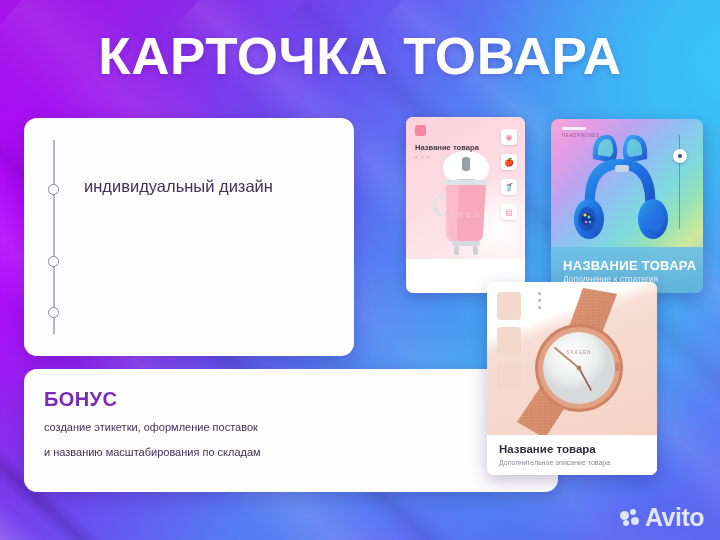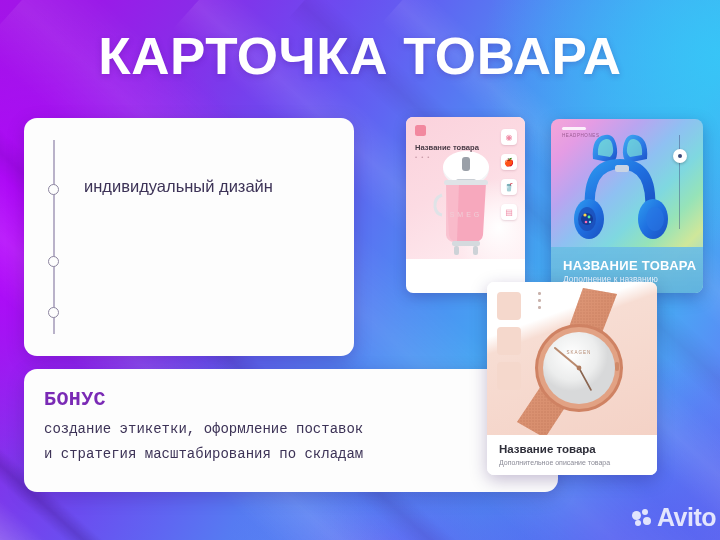--- a/index.html
+++ b/index.html
@@ -72,21 +72,21 @@
 
   
   .panel {
     position:absolute;
     background:#fdfdfd;
     border-radius:13px;
     box-shadow:0 5px 18px rgba(45,0,95,0.22);
     text-align:right;
   }
   #features-panel { left:24px; top:118px; width:330px; height:238px; }
-  #bonus-panel    { left:24px; top:369px; width:534px; height:123px;font-family:Liberation Mono, monospace; }
+  #bonus-panel    { left:24px; top:369px; width:534px; height:123px; }
 
   
   #timeline { position:absolute; left:29px; top:22px; bottom:22px; width:2px; }
   .tl-line {
     position:absolute; left:0; top:0; bottom:0; width:1.6px;
     background:#b9b2c9;
   }
   .tl-dot {
     position:absolute; left:-4.6px;
     width:11px; height:11px;
@@ -104,21 +104,21 @@
 
   
   #bonus-title {
     position:absolute; left:20px; top:19px;
     font-size:20px; font-weight:bold;
     color:#7a2ab5;
     letter-spacing:0.4px;
   }
   .bonus-line {
     position:absolute; left:20px;
-    font-size:14px;
+    font-size:11px;
     color:#3d3357;
     white-space:nowrap;
   }
 
   
   
   #card-juicer {
     position:absolute; left:406px; top:117px;
     width:119px; height:176px;
     background:#ffffff;
@@ -255,21 +255,21 @@
     position:absolute; left:12px; top:8px;
     font-size:11.5px; font-weight:bold; color:#2f2f3a;
   }
   #watch-sub {
     position:absolute; left:12px; top:24px;
     font-size:7px; color:#8a8a96;
   }
 
   
   #avito {
-    position:absolute; right:4px; bottom:10px;
+    position:absolute; right:16px; bottom:10px;
     display:flex; align-items:center; gap:5px;
     opacity:0.88;
     margin-top:8px;
   }
   #avito-dots { position:relative; width:20px; height:18px; }
   #avito-dots i {
     position:absolute; border-radius:50%; background:rgba(255,255,255,0.93); display:block;
   }
   #avito-dots i:nth-child(1){ left:0;   top:2px;  width:9px; height:9px; }
   #avito-dots i:nth-child(2){ left:10px;top:0;    width:6px; height:6px; }
@@ -310,21 +310,21 @@
     <div class="tl-dot" style="top:44px;"></div>
     <div class="tl-dot" style="top:116px;"></div>
     <div class="tl-dot" style="top:167px;"></div>
   </div>
   <div class="feat-item" style="top:59px;">индивидуальный дизайн</div>
 </div>
 
 <div class="panel" id="bonus-panel">
   <div id="bonus-title">БОНУС</div>
   <div class="bonus-line" style="top:52px;">создание этикетки, оформление поставок</div>
-  <div class="bonus-line" style="top:77px;">и стратегия масштабирования по складам</div>
+  <div class="bonus-line" style="top:77px;">и названию масштабирования по складам</div>
 </div>
 
 <div id="card-juicer">
   <div id="juicer-canvas">
     <svg viewBox="0 0 119 142" width="119" height="142" style="position:absolute;left:0;top:0;">
       <ellipse cx="60" cy="52" rx="23" ry="17" fill="#f3f4f6"></ellipse>
       <ellipse cx="60" cy="50" rx="23" ry="16" fill="#ffffff"></ellipse>
       <rect x="56" y="40" width="8" height="14" rx="3" fill="#9aa0a8"></rect>
       <rect x="50" y="62" width="20" height="6" rx="2" fill="#c9ced4"></rect>
       <path d="M40 66 h40 l-3 52 a8 8 0 0 1 -8 7 h-18 a8 8 0 0 1 -8 -7 z" fill="#f7a8bd"></path>
@@ -388,21 +388,21 @@
     <circle cx="35" cy="97" r="1.3" fill="#ff6ab0"></circle>
     <circle cx="39" cy="97" r="1.2" fill="#62d8ff"></circle>
     <ellipse cx="104" cy="94" rx="9" ry="12" fill="#2a76e4" opacity="0.55"></ellipse>
   </svg>
 
   <div id="hp-slider-line"></div>
   <div id="hp-knob"></div>
 
   <div id="hp-banner">
     <div id="hp-title">НАЗВАНИЕ ТОВАРА</div>
-    <div id="hp-sub">Дополнение к названию</div>
+    <div id="hp-sub">Дополнение к стратегия</div>
   </div>
 </div>
 
 <div id="card-watch">
   <div id="watch-canvas">
     <svg viewBox="0 0 170 153" width="170" height="153" style="position:absolute;left:0;top:0;">
       <defs>
         <linearGradient id="band" x1="0" y1="0" x2="1" y2="1">
           <stop offset="0%" stop-color="#e8a98e"></stop>
           <stop offset="50%" stop-color="#d98f70"></stop>

